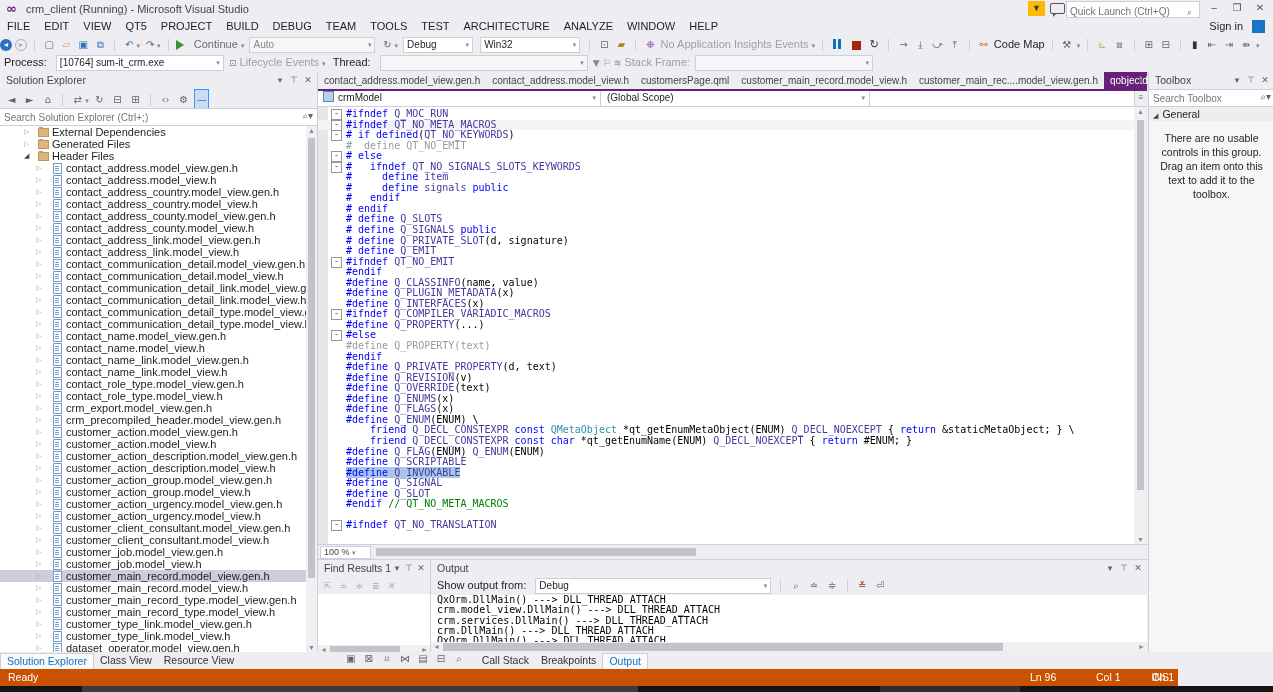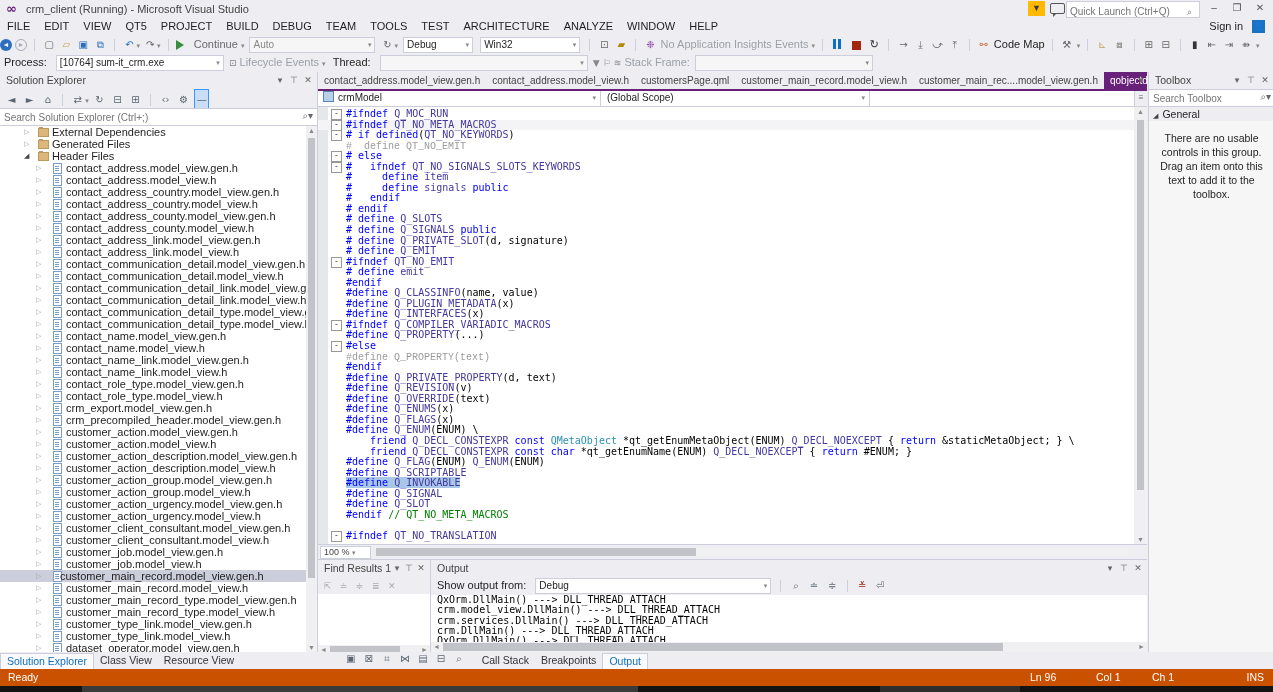--- a/index.html
+++ b/index.html
@@ -81,21 +81,21 @@
   #navicon{display:inline-block;width:9px;height:9px;background:#B8D0E8;border:1px solid #5B87B0;margin:0 4px 0 5px;vertical-align:-1px;}
   #splitbox{position:absolute;right:0;top:0;width:12px;height:15px;border-left:1px solid #CCCEDB;text-align:center;line-height:14px;font-size:8px;color:#666;background:#EEEEF2;}
   #codearea{position:relative;height:437px;background:#fff;overflow:hidden;}
   #indmargin{position:absolute;left:0;top:0;width:10px;height:437px;background:#E6E7EB;}
   #codelines{position:absolute;left:0;top:2px;width:816px;}
   .cl{position:relative;height:10.55px;line-height:10.55px;padding-left:28px;font-family:"DejaVu Sans Mono","Liberation Mono",monospace;font-size:10px;white-space:pre;}
   .cl.hl{background:#F4F4F6;}
   .fold{position:absolute;left:13px;top:0px;width:9px;height:9px;border:1px solid #989898;background:#fff;
         line-height:7px;text-align:center;font-size:8px;color:#333;font-family:"DejaVu Sans Mono",monospace;}
   .tk-k{color:#0000FF;} .tk-m{color:#43389F;} .tk-d{color:#000;}
-  .tk-g{color:#9B9B9B;font-family:Liberation Mono, monospace;} .tk-t{color:#2B91AF;} .tk-c{color:#008000;}
+  .tk-g{color:#9B9B9B;} .tk-t{color:#2B91AF;} .tk-c{color:#008000;}
   .selbg{background:#A8C7E8;}
   #edvscroll{position:absolute;right:0;top:0;width:13px;height:437px;background:#F0F0F2;}
   #edvscroll .thumb{position:absolute;left:3px;top:13px;width:7px;height:370px;background:#C2C3C9;}
   #edvscroll .ar{position:absolute;left:0;width:13px;font-size:7px;color:#888;text-align:center;}
   #edbottom{height:14px;background:#EEEEF2;border-top:1px solid #CCCEDB;position:relative;}
   #zoombox{position:absolute;left:2px;top:1px;width:46px;height:11px;background:#fff;border:1px solid #CCCEDB;font-size:9px;line-height:11px;padding-left:3px;color:#444;}
   #edhscroll{position:absolute;left:58px;top:3px;right:18px;height:8px;background:#F0F0F2;}
   #edhscroll .thumb{position:absolute;left:0;width:320px;height:8px;background:#C2C3C9;}
   
   #panels{position:relative;height:95px;border-top:1px solid #CCCEDB;background:#EEEEF2;}
@@ -119,21 +119,21 @@
   #tbgeneral{height:14px;line-height:14px;background:#EEEEF2;padding-left:4px;font-size:10.5px;color:#1E1E1E;}
   #tbgeneral .texp{position:static;margin-right:4px;font-size:7px;color:#444;}
   #tbmsg{padding:10px 6px 0 6px;text-align:center;font-size:10.5px;color:#1E1E1E;line-height:14px;}
   
   #tabsrow{left:0;top:652px;width:1066px;height:17px;background:#EEEEF2;white-space:nowrap;}
   .btab{display:inline-block;height:15px;line-height:15px;padding:0 6px;font-size:10.5px;color:#333;margin-top:1px;vertical-align:top;}
   .btab.active{background:#FAFAFC;border:1px solid #CCCEDB;border-bottom:0;color:#0E70C0;line-height:14px;}
   #tray{display:inline-block;margin-left:4px;}
   #tray .ico{width:15px;font-size:10px;color:#5B6770;}
   
-  #statusbar{left:0;top:669px;width:1273px;height:17px;background:#CA5100;color:#fff;line-height:17px;font-size:10.5px;}
+  #statusbar{left:0;top:669px;width:1178px;height:17px;background:#CA5100;color:#fff;line-height:17px;font-size:10.5px;}
   #statusbar .sl{position:absolute;}
   
   #understrip{left:0;top:686px;width:1273px;height:6px;background:#141414;}
   #understrip .seg{position:absolute;top:0;height:6px;background:#3B3B3B;}
 </style>
 </head>
 <body>
 
 <div id="app">
 
@@ -433,21 +433,21 @@
           <span class="tlabel" style="left: 66px;">customer_job.model_view.gen.h</span>
         </div>
         <div class="trow">
           <span class="texp" style="left: 36px;">▷</span>
           <span class="fico" style="left: 53px;"></span>
           <span class="tlabel" style="left: 66px;">customer_job.model_view.h</span>
         </div>
         <div class="trow selected">
           <span class="texp" style="left: 36px;">▷</span>
           <span class="fico" style="left: 53px;"></span>
-          <span class="tlabel" style="left: 60px;">customer_main_record.model_view.gen.h</span>
+          <span class="tlabel" style="left: 66px;">customer_main_record.model_view.gen.h</span>
         </div>
         <div class="trow">
           <span class="texp" style="left: 36px;">▷</span>
           <span class="fico" style="left: 53px;"></span>
           <span class="tlabel" style="left: 66px;">customer_main_record.model_view.h</span>
         </div>
         <div class="trow">
           <span class="texp" style="left: 36px;">▷</span>
           <span class="fico" style="left: 53px;"></span>
           <span class="tlabel" style="left: 66px;">customer_main_record_type.model_view.gen.h</span>
@@ -504,21 +504,20 @@
           <div class="cl"><span class="fold">-</span><span class="tk-k">#   ifndef </span><span class="tk-m">QT_NO_SIGNALS_SLOTS_KEYWORDS</span></div>
           <div class="cl"><span class="tk-k">#     define </span><span class="tk-m">item</span></div>
           <div class="cl"><span class="tk-k">#     define </span><span class="tk-m">signals</span><span class="tk-k"> public</span></div>
           <div class="cl"><span class="tk-k">#   endif</span></div>
           <div class="cl"><span class="tk-k"># endif</span></div>
           <div class="cl"><span class="tk-k"># define </span><span class="tk-m">Q_SLOTS</span></div>
           <div class="cl"><span class="tk-k"># define </span><span class="tk-m">Q_SIGNALS</span><span class="tk-k"> public</span></div>
           <div class="cl"><span class="tk-k"># define </span><span class="tk-m">Q_PRIVATE_SLOT</span><span class="tk-d">(d, signature)</span></div>
           <div class="cl"><span class="tk-k"># define </span><span class="tk-m">Q_EMIT</span></div>
           <div class="cl"><span class="fold">-</span><span class="tk-k">#ifndef </span><span class="tk-m">QT_NO_EMIT</span></div>
-          <div class="cl"><span class="tk-k"># define </span><span class="tk-m">emit</span></div>
           <div class="cl"><span class="tk-k">#endif</span></div>
           <div class="cl"><span class="tk-k">#define </span><span class="tk-m">Q_CLASSINFO</span><span class="tk-d">(name, value)</span></div>
           <div class="cl"><span class="tk-k">#define </span><span class="tk-m">Q_PLUGIN_METADATA</span><span class="tk-d">(x)</span></div>
           <div class="cl"><span class="tk-k">#define </span><span class="tk-m">Q_INTERFACES</span><span class="tk-d">(x)</span></div>
           <div class="cl"><span class="fold">-</span><span class="tk-k">#ifndef </span><span class="tk-m">Q_COMPILER_VARIADIC_MACROS</span></div>
           <div class="cl"><span class="tk-k">#define </span><span class="tk-m">Q_PROPERTY</span><span class="tk-d">(...)</span></div>
           <div class="cl"><span class="fold">-</span><span class="tk-k">#else</span></div>
           <div class="cl"><span class="tk-g">#define Q_PROPERTY(text)</span></div>
           <div class="cl"><span class="tk-k">#endif</span></div>
           <div class="cl"><span class="tk-k">#define </span><span class="tk-m">Q_PRIVATE_PROPERTY</span><span class="tk-d">(d, text)</span></div>

